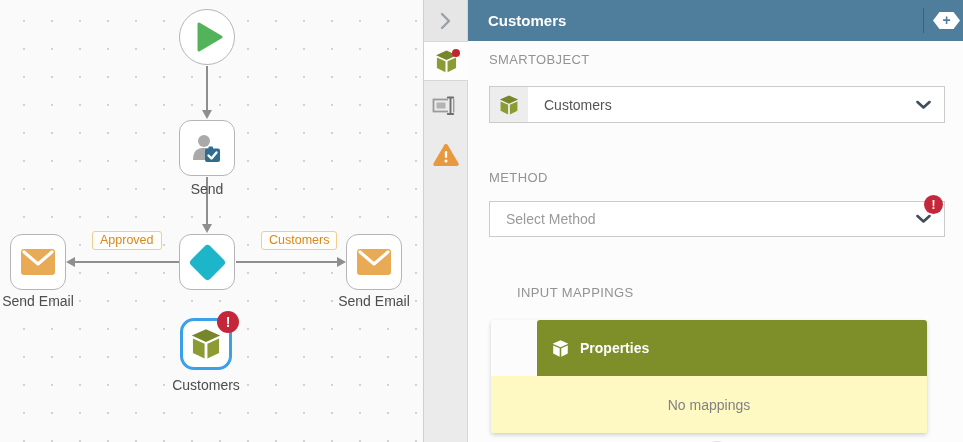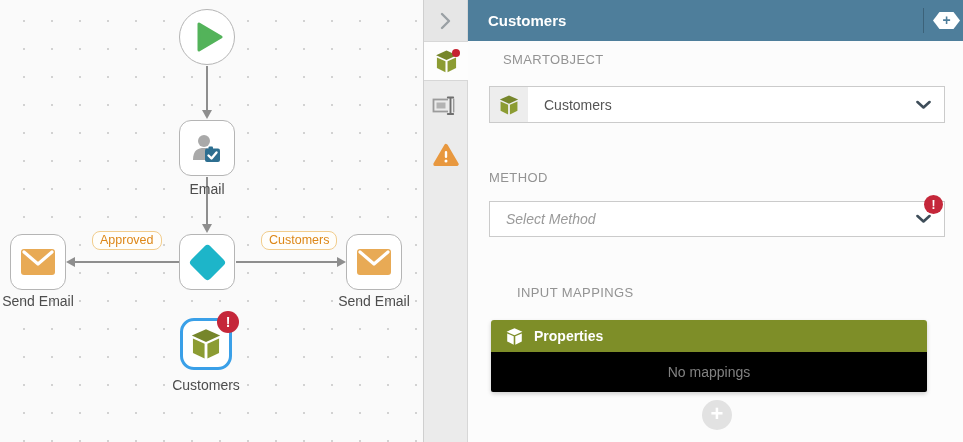--- a/index.html
+++ b/index.html
@@ -39,21 +39,21 @@
   .edge-h { position: absolute; height: 2px; background: #8e8e8e; }
   .arr { position: absolute; width: 0; height: 0; }
   .arr-down { border-left: 5px solid rgba(0,0,0,0); border-right: 5px solid rgba(0,0,0,0);
               border-top: 9px solid #8e8e8e; }
   .arr-left { border-top: 5px solid rgba(0,0,0,0); border-bottom: 5px solid rgba(0,0,0,0);
               border-right: 9px solid #8e8e8e; }
   .arr-right { border-top: 5px solid rgba(0,0,0,0); border-bottom: 5px solid rgba(0,0,0,0);
                border-left: 9px solid #8e8e8e; }
 
   .edge-label { position: absolute; top: 231px; font-size: 12.5px; color: #dd8718;
-    background: #fffefb; border: 1px solid #f2cd8d; border-radius: 8px;
+    background: #fffefb; border: 1px solid #f2cd8d; border-radius: 3px;
     padding: 1px 7px 2px; white-space: nowrap; }
   .lbl-approved { left: 92px; }
   .lbl-rejected { left: 261px; }
 
   .err-badge-node { position: absolute; top: -10px; right: -10px; width: 22px; height: 22px;
     border-radius: 50%; background: #c5273a; color: #fff; font-weight: bold; font-size: 14px;
     display: flex; align-items: center; justify-content: center; line-height: 1; }
 
   
   .panel { display: flex; flex: 1; height: 442px; }
@@ -77,43 +77,43 @@
   .panel-title { color: #fff; font-size: 15px; font-weight: bold; padding-left: 20px; }
   .header-divider { position: absolute; right: 39px; top: 8px; width: 1px; height: 25px;
                     background: rgba(0,0,0,0.22); }
   .header-add { position: absolute; right: 3px; top: 12px; width: 27px; height: 17px;
     background: #fff; color: #4e7e9b; font-weight: bold; font-size: 14px; line-height: 16px;
     text-align: center; cursor: pointer;
     clip-path: polygon(0% 50%, 24% 0%, 76% 0%, 100% 50%, 76% 100%, 24% 100%); }
 
   .content { flex: 1; padding: 0 18px 0 21px; }
   .section-label { font-size: 13px; color: #939393; letter-spacing: 0.4px; }
-  .sl-1 { margin-top: 11px; margin-left: 14px; }
+  .sl-1 { margin-top: 11px; }
   .sl-2 { margin-top: 47px; }
   .sl-3 { margin-top: 48px; margin-left: 28px; }
 
   .dropdown { position: relative; height: 37px; background: #fff; border: 1px solid #cbcbcb;
               display: flex; align-items: center; cursor: pointer; }
   .dd-so { margin-top: 19px; }
   .dd-method { margin-top: 16px; height: 36px; }
   .dd-icon-cell { width: 38px; height: 100%; background: #ededed; display: flex;
                   align-items: center; justify-content: center; flex: 0 0 38px; }
   .dd-text { font-size: 14px; color: #555; padding-left: 16px; }
-  .dd-placeholder { font-style: italic; color: #9a9a9a; }
+  .dd-placeholder { color: #9a9a9a; }
   .dd-chevron { position: absolute; right: 13px; top: 50%; transform: translateY(-50%); }
   .err-badge-dd { position: absolute; top: -7px; right: 1px; width: 19px; height: 19px;
     border-radius: 50%; background: #c5273a; color: #fff; font-weight: bold; font-size: 12px;
     display: flex; align-items: center; justify-content: center; line-height: 1; }
 
   .mapping-table { margin: 20px 18px 0 2px; box-shadow: 0 2px 4px rgba(0,0,0,0.18);
                    border-radius: 3px; }
-  .mapping-header { height: 32px; background: #7e8e28; border-radius: 3px 3px 0 0;
-                    display: flex; align-items: center; padding-left: 14px; }
+  .mapping-header { height: 56px; background: #7e8e28; border-radius: 3px 3px 0 0;
+                    display: flex; align-items: center; padding-left: 14px; margin-left: 46px; }
   .mapping-header-text { color: #fff; font-size: 14px; font-weight: bold; margin-left: 10px; }
-  .mapping-empty { height: 40px; background: #000000; display: flex; align-items: center;
+  .mapping-empty { height: 57px; background: #fef9c3; display: flex; align-items: center;
                    justify-content: center; font-size: 14px; color: #828282;
                    border-radius: 0 0 2px 2px; }
   .add-mapping { margin: 8px auto 0; width: 30px; height: 30px; border-radius: 50%;
     background: #e2e2e2; color: #fff; font-size: 22px; font-weight: bold; line-height: 28px;
     text-align: center; cursor: pointer; }
 </style>
 </head>
 <body>
 
 <div class="app">
@@ -143,21 +143,21 @@
 
     <div class="node node-sq node-task">
       <svg width="36" height="36" viewBox="0 0 36 36">
         <circle cx="15" cy="11" r="6" fill="#a9a9a9"></circle>
         <path d="M4,30 C4,20 9,18 15,18 C21,18 26,20 26,30 Z" fill="#a9a9a9"></path>
         <rect x="19.5" y="16.5" width="4.5" height="3.5" rx="1" fill="#2d6e90"></rect>
         <rect x="16" y="18.5" width="15" height="13.5" rx="2" fill="#2d6e90"></rect>
         <polyline points="19.5,25.5 22.5,28.5 27.5,22.5" fill="none" stroke="#ffffff" stroke-width="2.4" stroke-linecap="round" stroke-linejoin="round"></polyline>
       </svg>
     </div>
-    <div class="node-label lbl-task">Email</div>
+    <div class="node-label lbl-task">Send</div>
 
     <div class="node node-sq node-decision">
       <div class="diamond"></div>
     </div>
 
     <div class="node node-sq node-email-l">
       <svg width="36" height="28" viewBox="0 0 36 28">
         <rect x="1" y="1" width="34" height="26" rx="3" fill="#e8aa55"></rect>
         <polyline points="4,4 18,16 32,4" fill="none" stroke="#ffffff" stroke-width="3.2" stroke-linecap="round" stroke-linejoin="round"></polyline>
       </svg>

